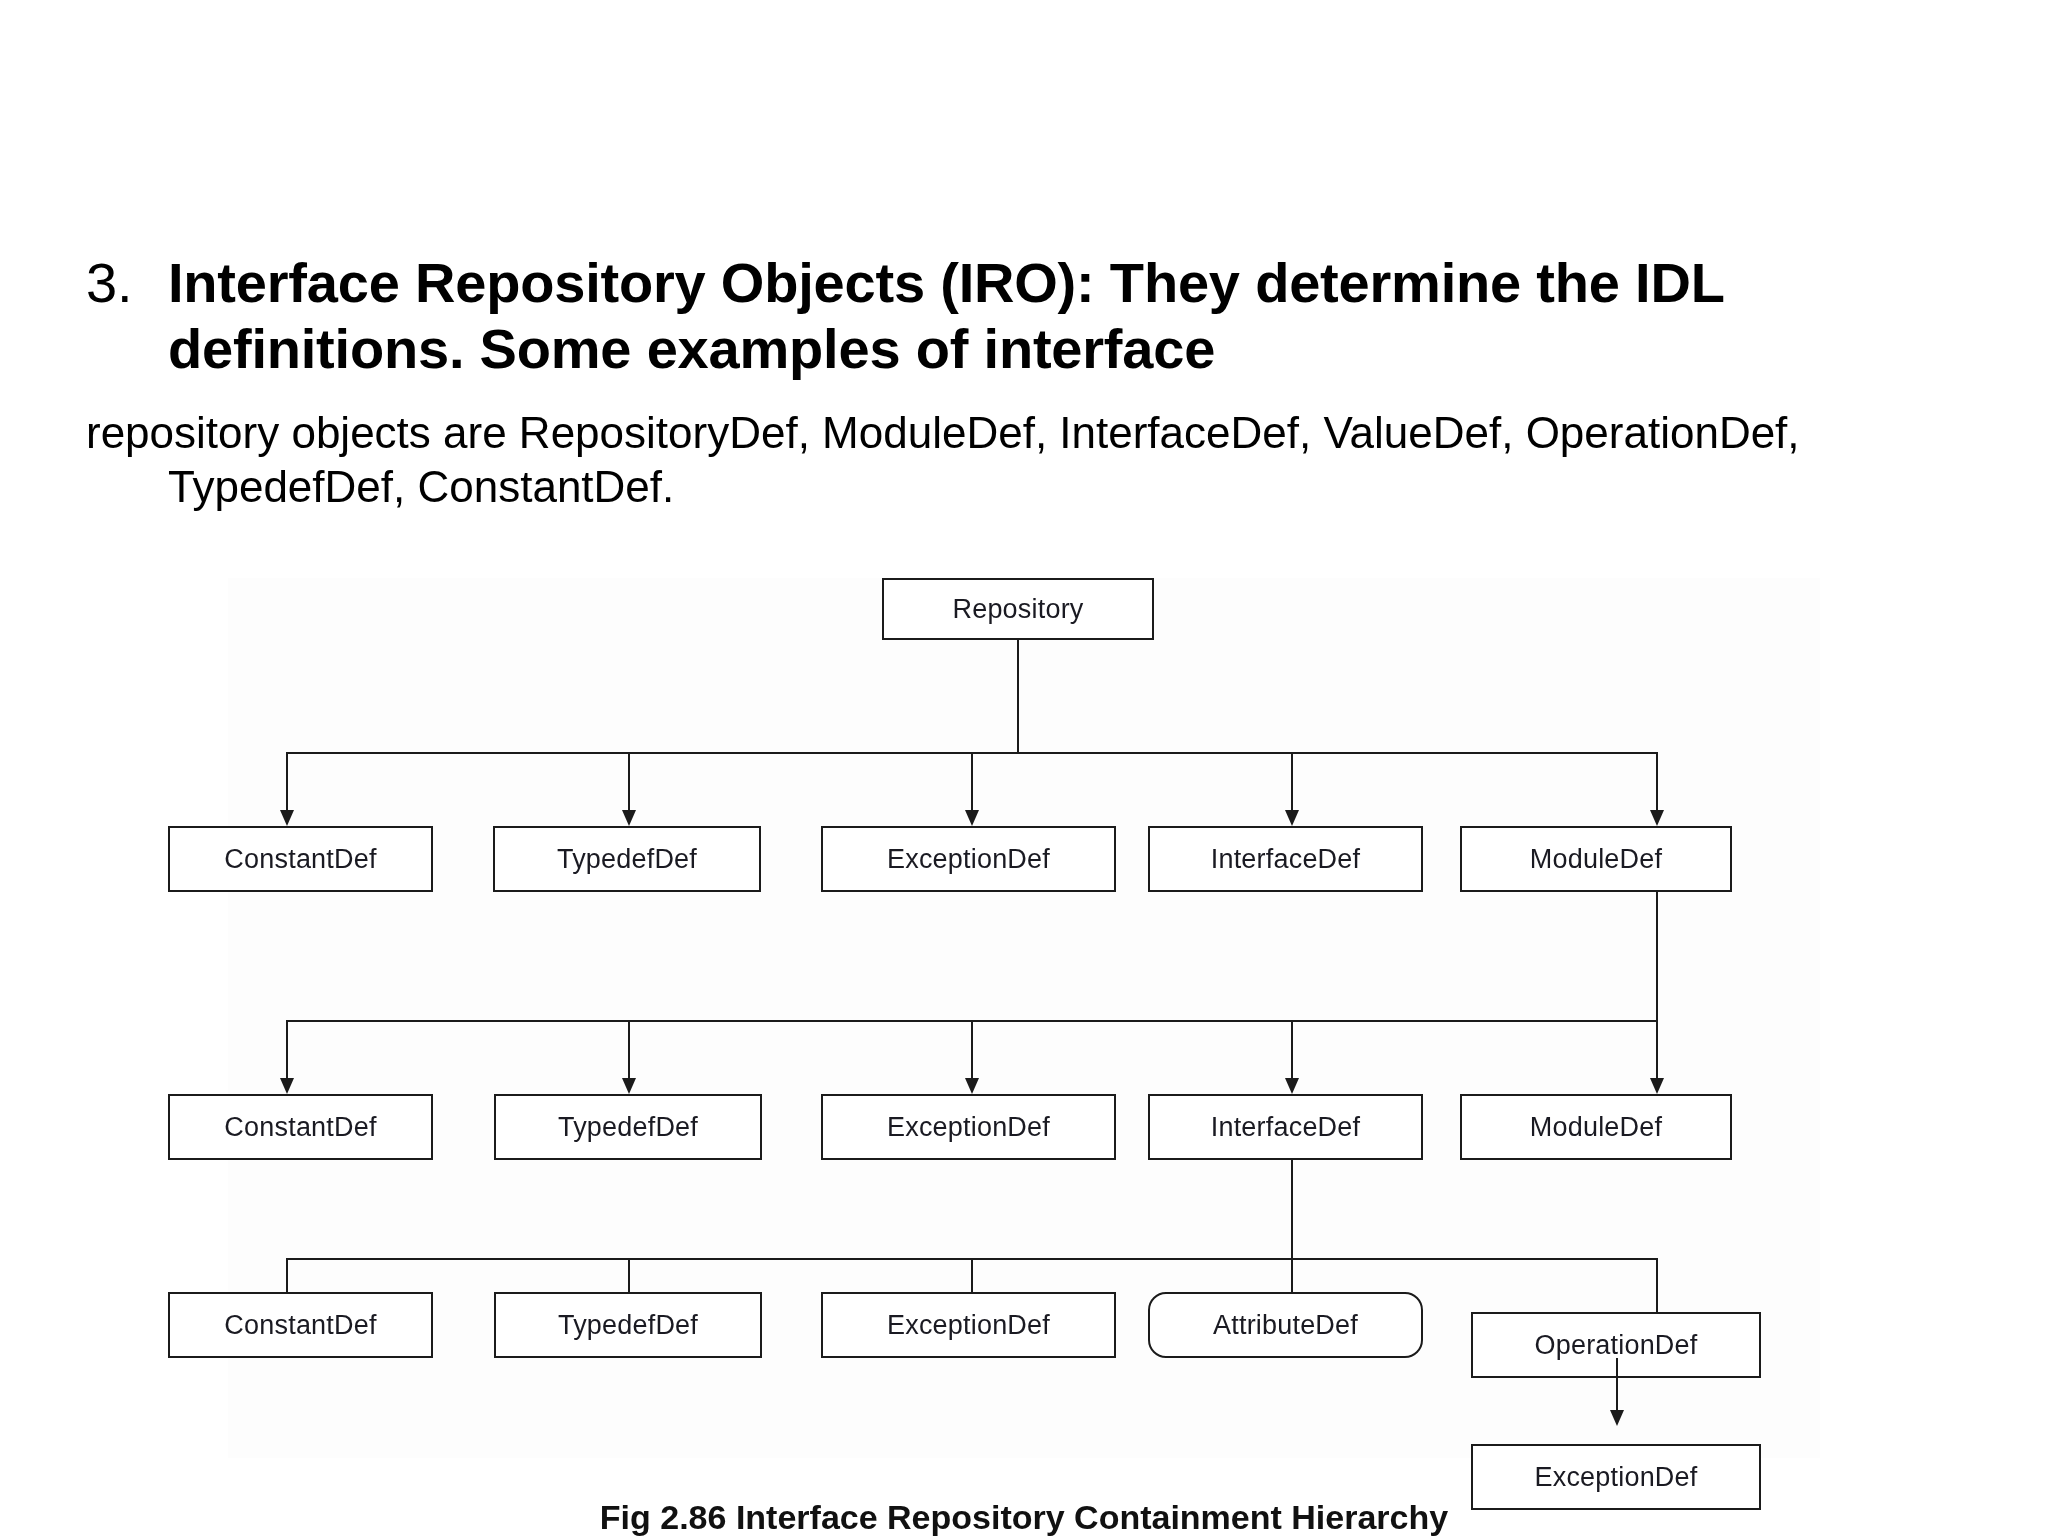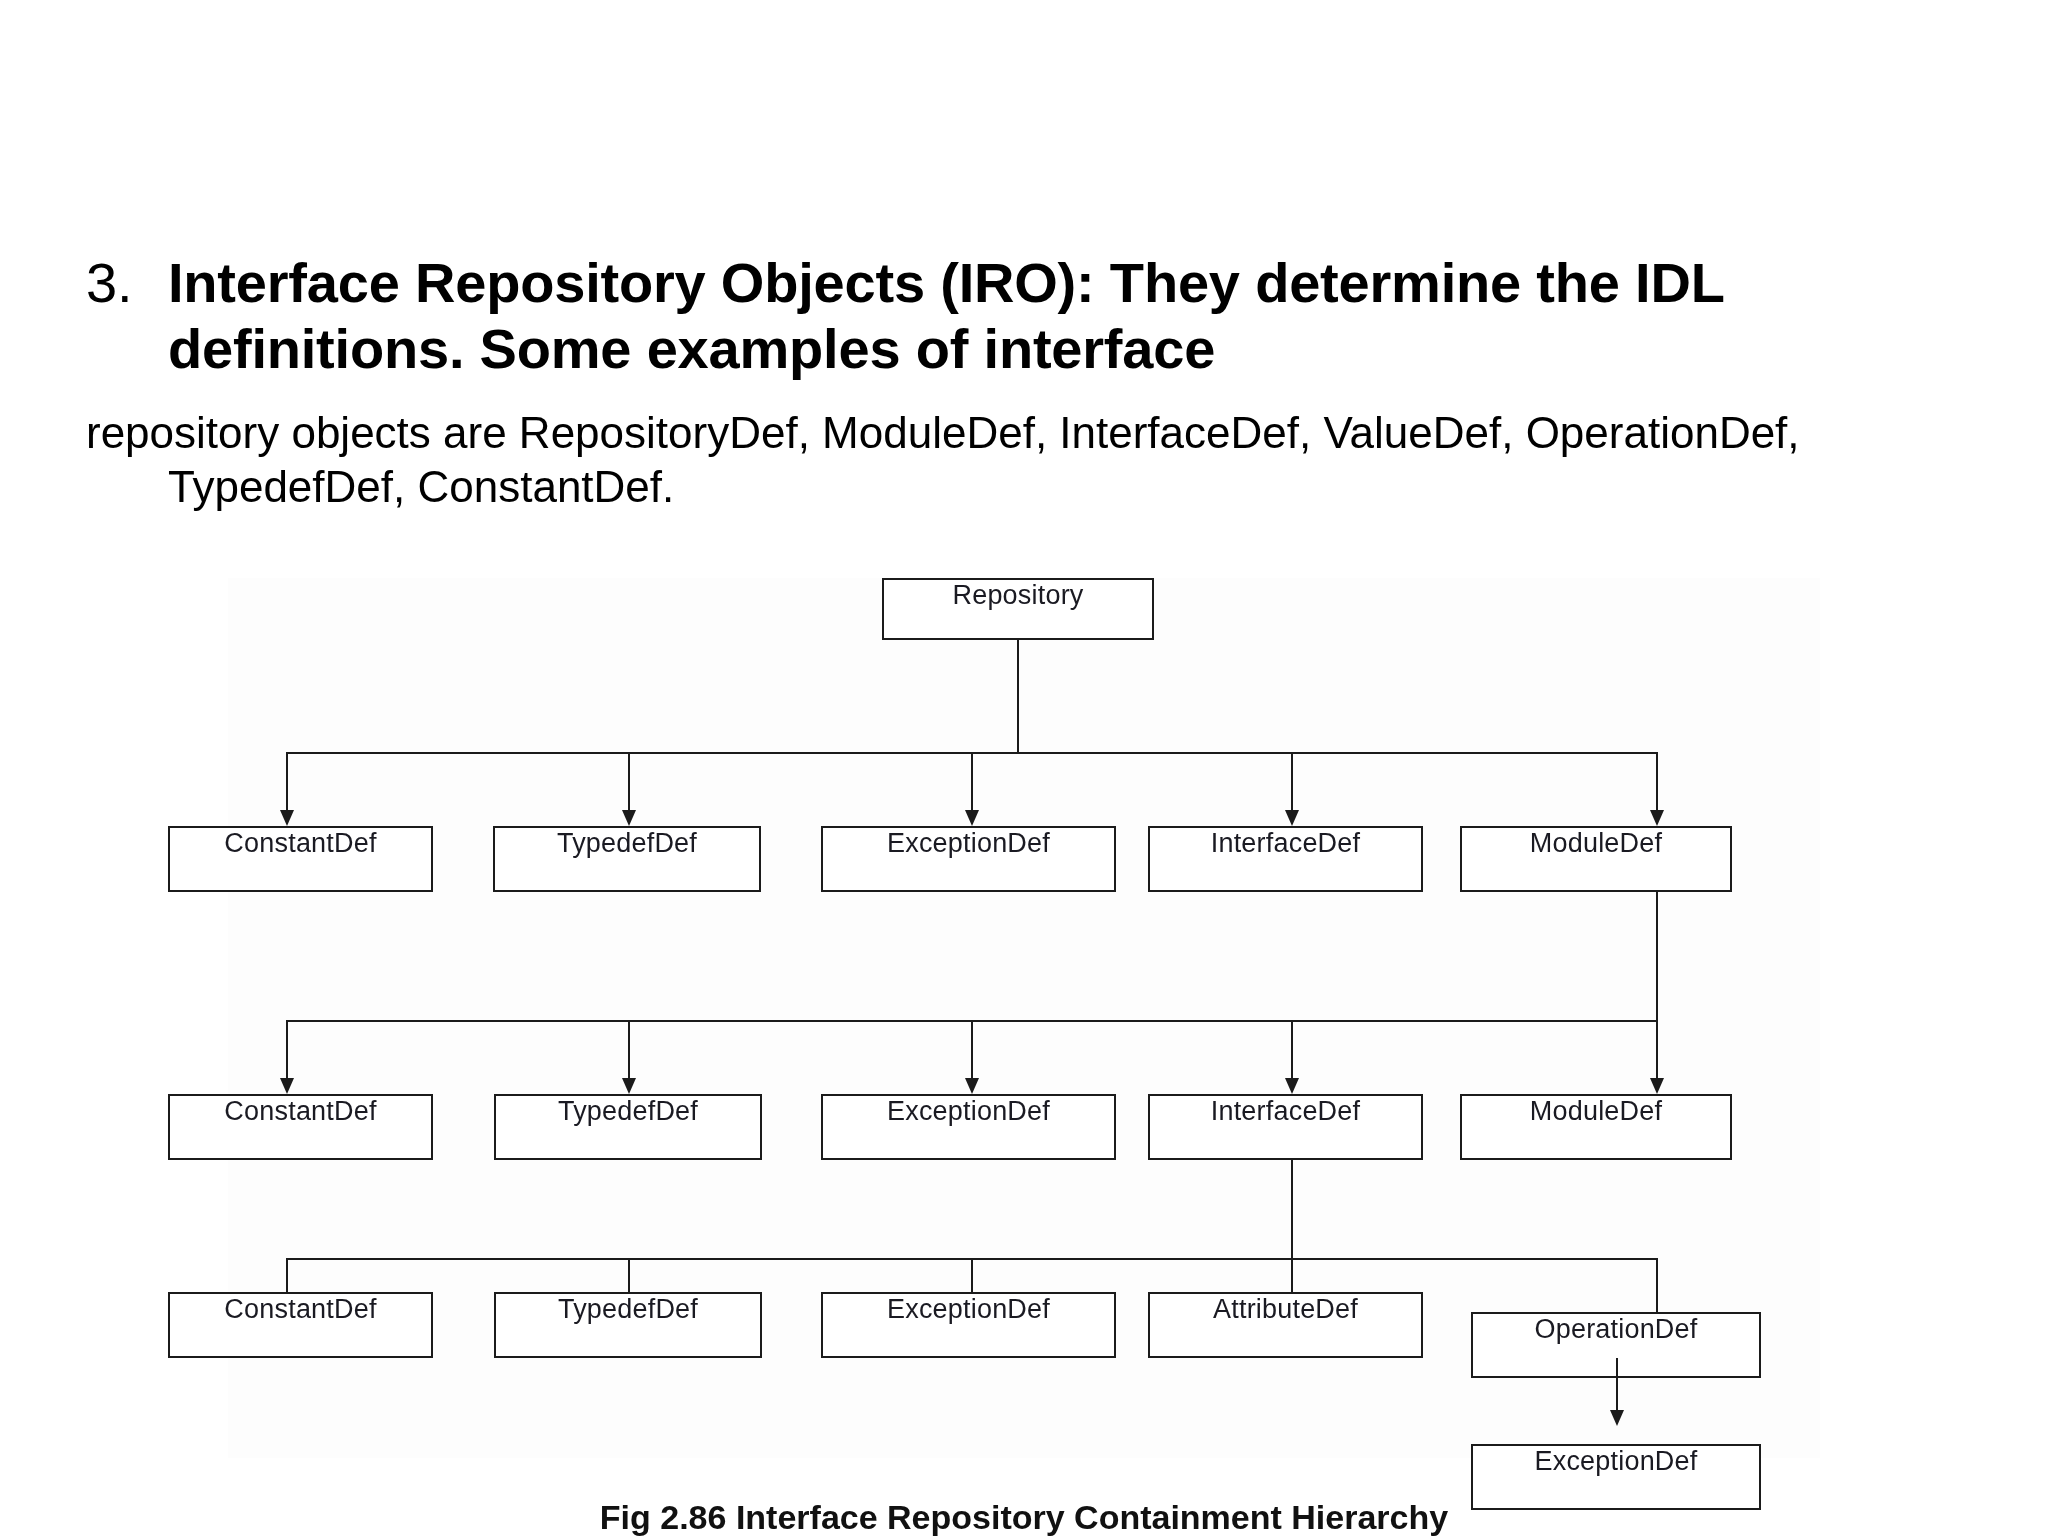--- a/index.html
+++ b/index.html
@@ -58,20 +58,21 @@
     height: 880px;
     background: #fdfdfd;
   }
 
   .node {
     position: absolute;
     box-sizing: border-box;
     border: 2px solid #1b1b1b;
     background: #ffffff;
     display: flex;
+    align-items: center;
     justify-content: center;
     font-size: 27px;
     font-weight: normal;
     color: #1a1a22;
     letter-spacing: 0.2px;
     height: 66px;
     white-space: nowrap;
   }
 
   .node.root {
@@ -206,21 +207,21 @@
 
   <div class="node" style="left:-60px; top:714px; width:265px;">
     <span>ConstantDef</span>
   </div>
   <div class="node" style="left:266px; top:714px; width:268px;">
     <span>TypedefDef</span>
   </div>
   <div class="node" style="left:593px; top:714px; width:295px;">
     <span>ExceptionDef</span>
   </div>
-  <div class="node" style="left:920px; top:714px; width:275px;">
+  <div class="node" style="left:920px; top:714px; width:275px;border-radius:18px;">
     <span>AttributeDef</span>
   </div>
   <div class="node" style="left:1243px; top:714px; width:290px;margin-top:20px;">
     <span>OperationDef</span>
   </div>
 
   <div class="edge v" style="left:1388px; top:780px; height:60px;"></div>
   <div class="arrowhead" style="left:1382px; top:832px;"></div>
 
   <div class="node" style="left:1243px; top:866px; width:290px;">

